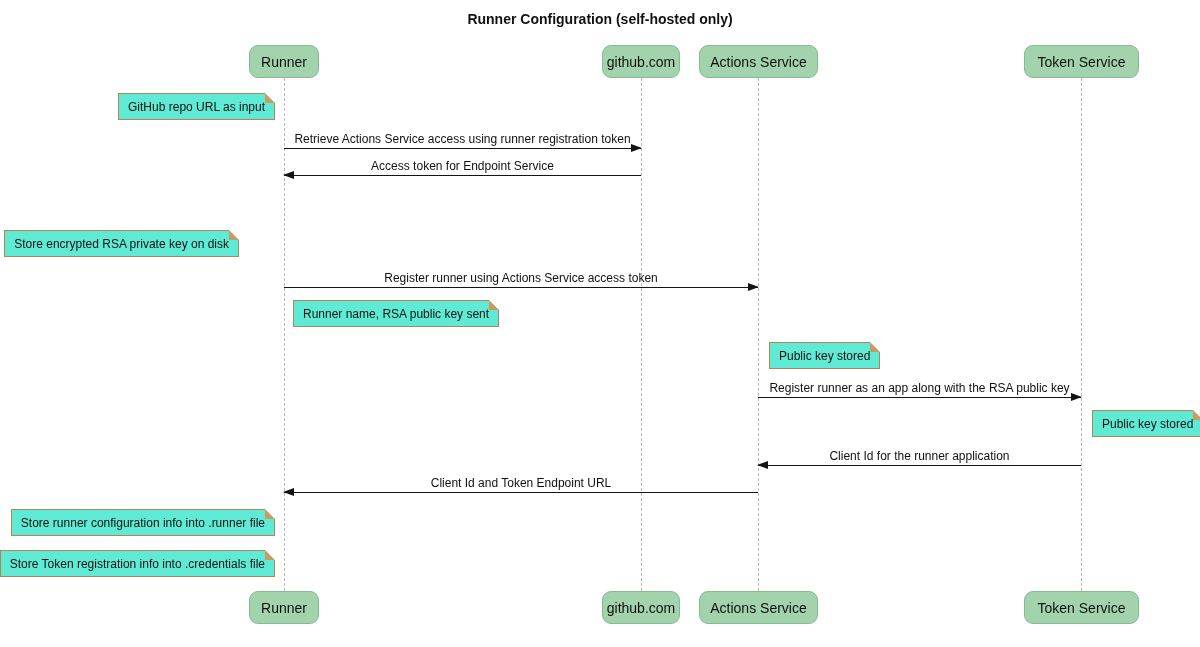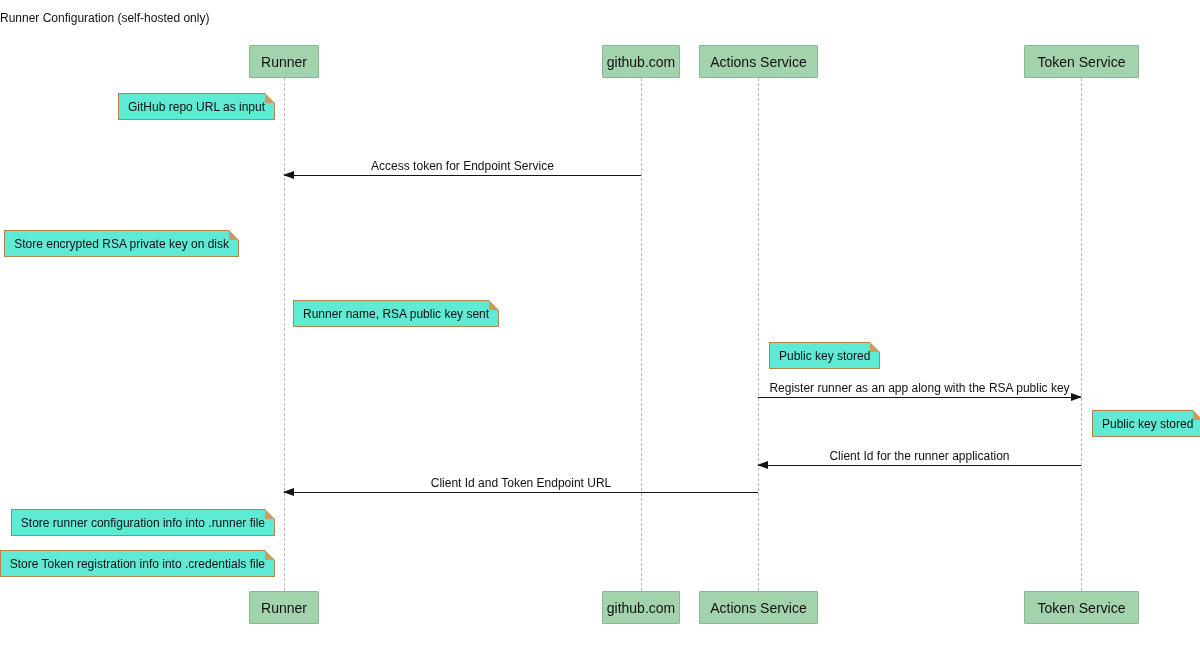--- a/index.html
+++ b/index.html
@@ -8,40 +8,40 @@
     width: 1200px;
     height: 647px;
     background: #ffffff;
     font-family: "Liberation Sans", sans-serif;
     overflow: hidden;
   }
   .title {
     position: absolute;
     top: 11px; left: 0;
     width: 1200px;
-    text-align: left;
-    font-size: 12px;
-    font-weight: normal;
+    text-align: center;
+    font-size: 14px;
+    font-weight: bold;
     color: #111111;
   }
   .lifeline {
     position: absolute;
     top: 78px;
     height: 513px;
     width: 0;
     border-left: 1px dashed #b9b9b9;
   }
   .participant {
     position: absolute;
     height: 33px;
     line-height: 33px;
     text-align: center;
     background: #a3d3ad;
     border: 1px solid #84bb93;
-    border-radius: 1px;
+    border-radius: 9px;
     font-size: 14px;
     color: #111111;
     box-sizing: border-box;
   }
   .p-top { top: 45px; }
   .p-bottom { top: 591px; }
   .note {
     position: absolute;
     height: 27px;
     line-height: 16px;
@@ -114,28 +114,40 @@
   <div class="participant p-bottom" style="left:1024px;width:115px;">Token Service</div>
 
   <div class="note" style="top:93px;right:925px;">GitHub repo URL as input</div>
   <div class="note" style="top:230px;right:961px;">Store encrypted RSA private key on disk</div>
   <div class="note" style="top:300px;left:293px;">Runner name, RSA public key sent</div>
   <div class="note" style="top:342px;left:769px;">Public key stored</div>
   <div class="note" style="top:410px;left:1092px;">Public key stored</div>
   <div class="note" style="top:509px;right:925px;">Store runner configuration info into .runner file</div>
   <div class="note" style="top:550px;right:925px;">Store Token registration info into .credentials file</div>
 
+  <div class="msg" style="left:284px;top:132px;width:357px;">
+    <div class="lbl">Retrieve Actions Service access using runner registration token</div>
+    <div class="line">
+        <span class="arrow-right"></span>
+      </div>
+  </div>
 
   <div class="msg" style="left:284px;top:159px;width:357px;">
     <div class="lbl">Access token for Endpoint Service</div>
     <div class="line">
         <span class="arrow-left"></span>
       </div>
   </div>
 
+  <div class="msg" style="left:284px;top:271px;width:474px;">
+    <div class="lbl">Register runner using Actions Service access token</div>
+    <div class="line">
+        <span class="arrow-right"></span>
+      </div>
+  </div>
 
   <div class="msg" style="left:758px;top:381px;width:323px;">
     <div class="lbl">Register runner as an app along with the RSA public key</div>
     <div class="line">
         <span class="arrow-right"></span>
       </div>
   </div>
 
   <div class="msg" style="left:758px;top:449px;width:323px;">
     <div class="lbl">Client Id for the runner application</div>

